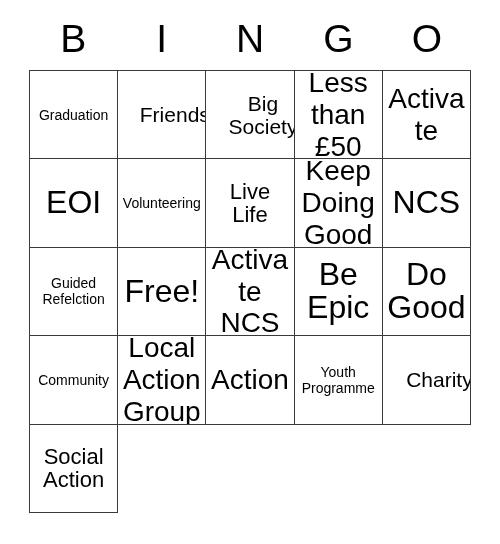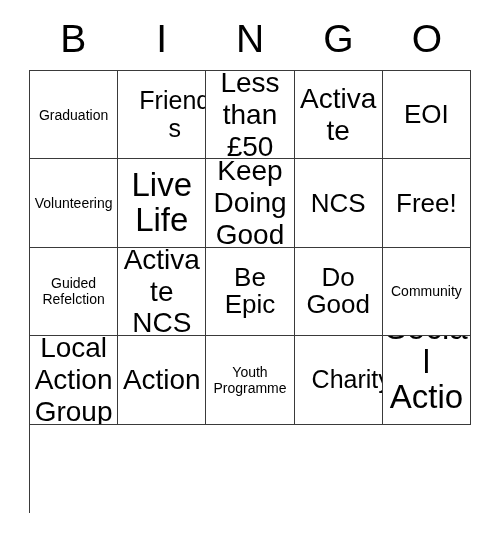--- a/index.html
+++ b/index.html
@@ -75,23 +75,23 @@
     width: 100%;
     text-align: center;
     line-height: 1.08;
     color: #000000;
     word-wrap: break-word;
     white-space: pre-line;
   }
   
   .sz-xs  { font-size: 14px; line-height: 1.15; }
   .sz-m   { font-size: 28px; line-height: 1.14; }
-  .sz-l   { font-size: 25px; line-height: 1.10; margin-left: 26px; }
-  .sz-xl  { font-size: 33px; line-height: 1.05; }
-  .sz-xxl { font-size: 26px; line-height: 1.04; }
+  .sz-l   { font-size: 21px; line-height: 1.10; margin-left: 26px; }
+  .sz-xl  { font-size: 22px; line-height: 1.05; }
+  .sz-xxl { font-size: 32px; line-height: 1.04; }
 </style>
 </head>
 <body>
 
 <div id="card">
 
   <div id="header-row">
     <div class="header-cell">B</div>
     <div class="header-cell">I</div>
     <div class="header-cell">N</div>
@@ -99,20 +99,24 @@
     <div class="header-cell">O</div>
   </div>
 
   <div id="grid">
 
     <div class="cell">
         <span class="cell-text sz-xs">Graduation</span>
       </div>
     <div class="cell">
         <span class="cell-text sz-l">Friends</span>
+      </div>
+    <div class="cell">
+        <span class="cell-text sz-l">Big
+Society</span>
       </div>
     <div class="cell">
         <span class="cell-text sz-m">Less
 than
 £50</span>
       </div>
     <div class="cell">
         <span class="cell-text sz-m">Activate</span>
       </div>
 
@@ -129,25 +133,25 @@
     <div class="cell">
         <span class="cell-text sz-m">Keep
 Doing
 Good</span>
       </div>
 
     <div class="cell">
         <span class="cell-text sz-xxl">NCS</span>
       </div>
     <div class="cell">
-        <span class="cell-text sz-xxl">Free!</span>
+        <span class="cell-text sz-xs">Guided
+Refelction</span>
       </div>
     <div class="cell">
-        <span class="cell-text sz-xs">Guided
-Refelction</span>
+        <span class="cell-text sz-xxl">Free!</span>
       </div>
 
     <div class="cell">
         <span class="cell-text sz-m">Activate
 NCS</span>
       </div>
     <div class="cell">
         <span class="cell-text sz-xxl">Be
 Epic</span>
       </div>

